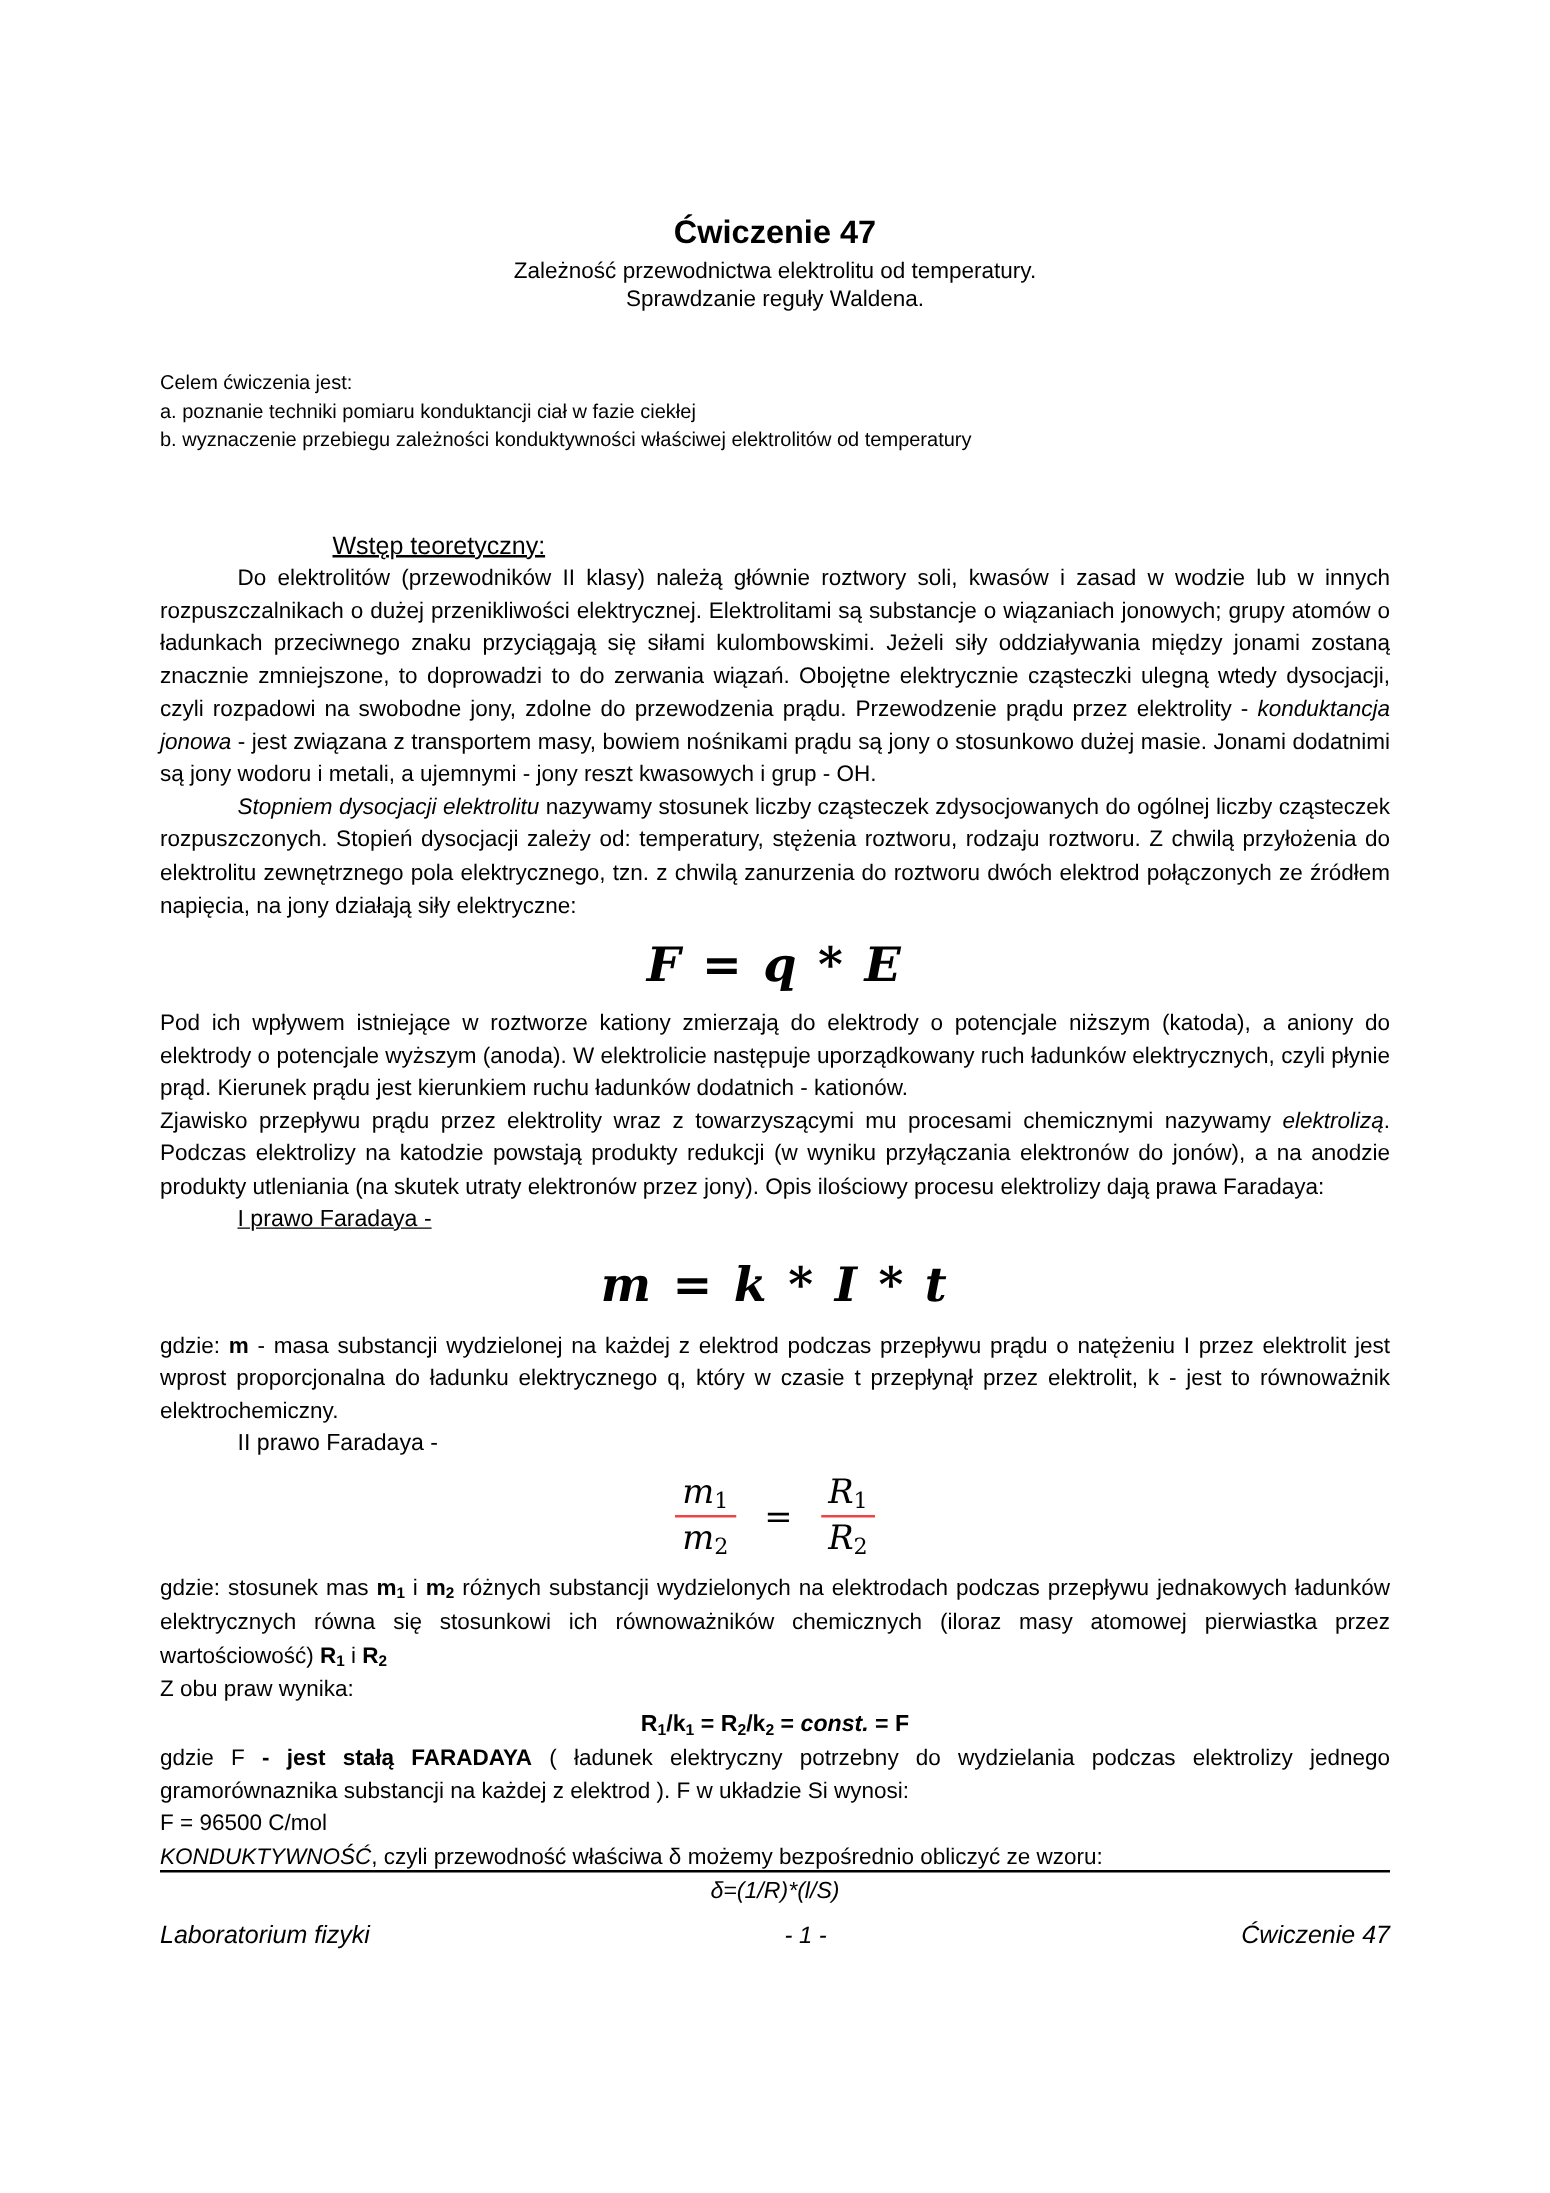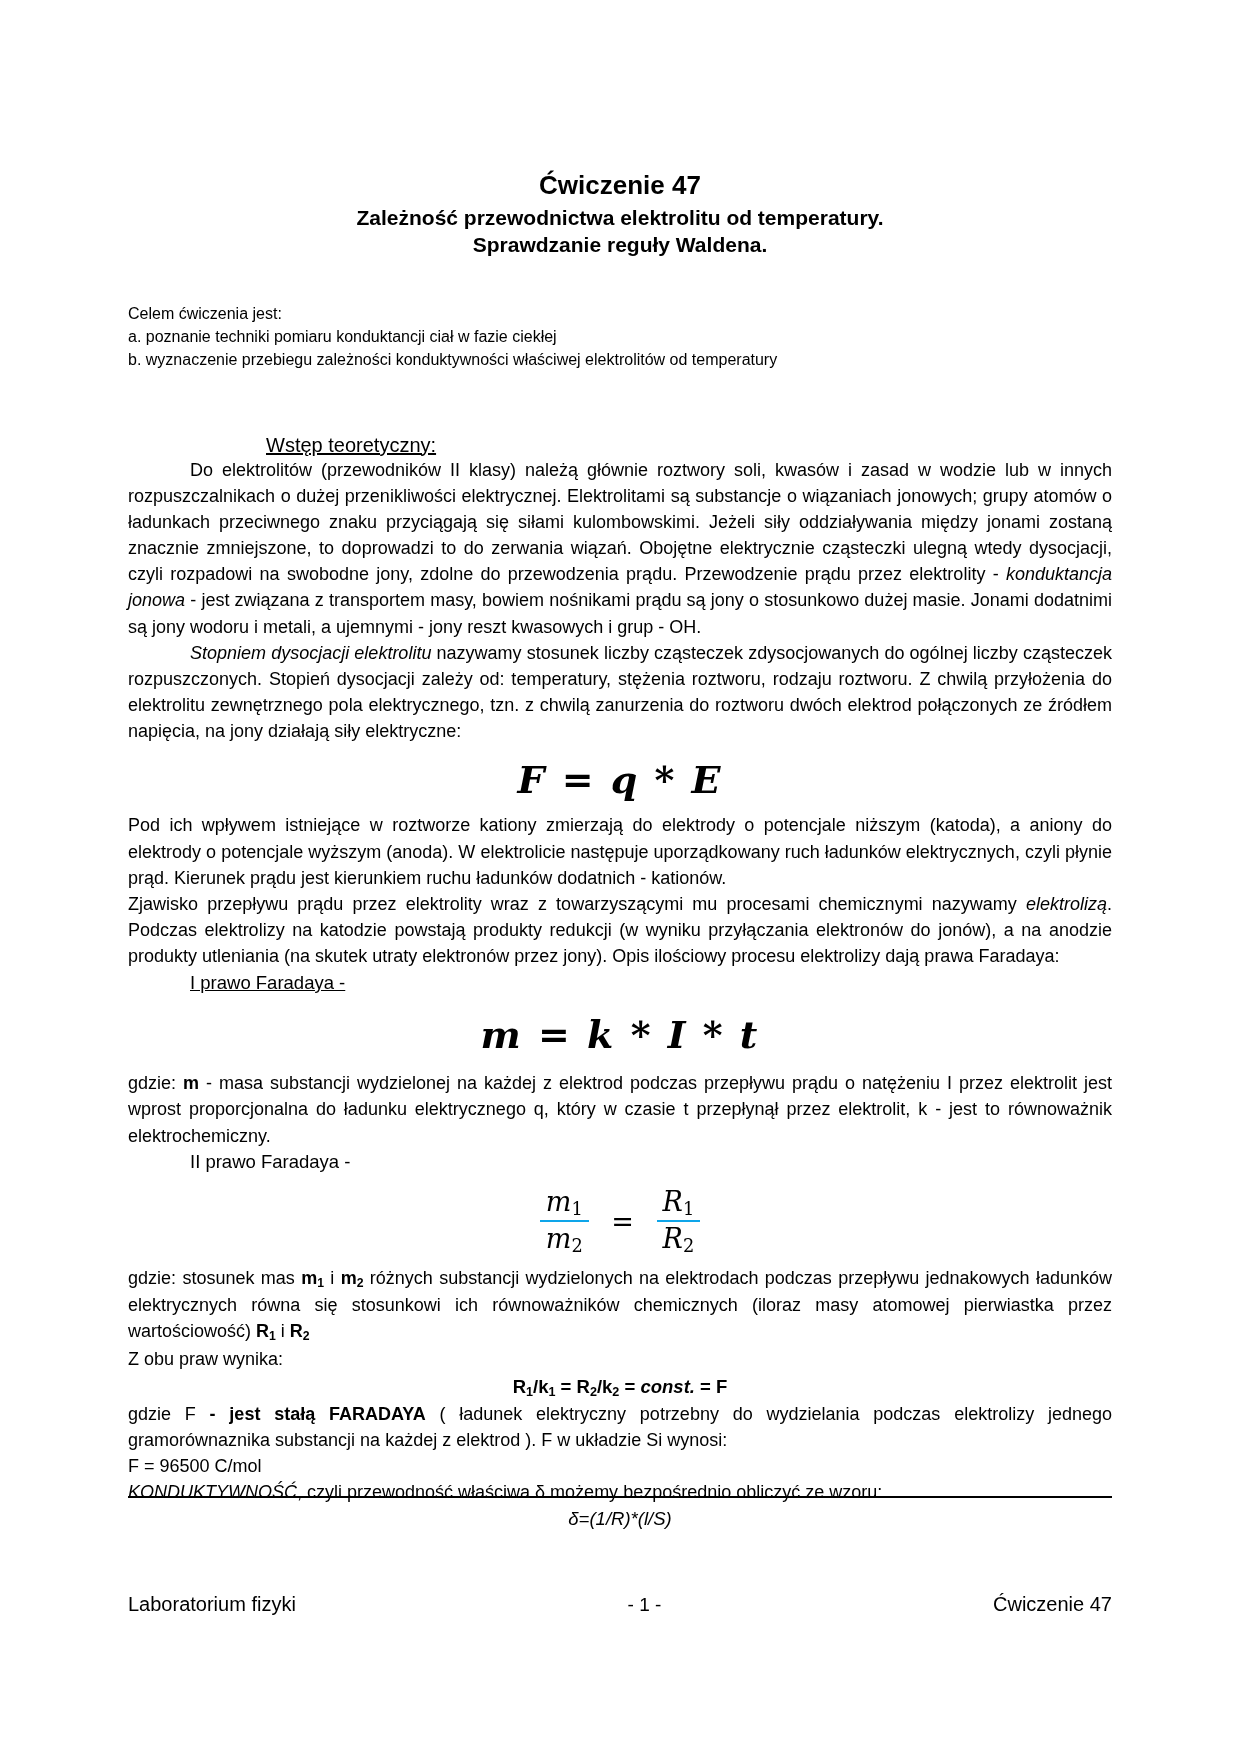--- a/index.html
+++ b/index.html
@@ -34,22 +34,22 @@
   .doc-title {
     text-align: center;
     font-size: 26px;
     font-weight: bold;
     letter-spacing: 0px;
     margin: 0 0 4px 0;
     line-height: 1.18;
   }
   .doc-subtitle {
     text-align: center;
-    font-size: 21px;
-    font-weight: bold;
+    font-size: 18px;
+    font-weight: normal;
     line-height: 1.28;
     margin: 0;
   }
   .doc-subtitle .l2 { display: block; }
 
   
   .aim-block {
     margin-top: 44px;
     font-size: 16px;
     line-height: 1.44;
@@ -100,21 +100,21 @@
     font-style: italic;
     font-size: 27px;
   }
   .frac-inline {
     display: inline-block;
     vertical-align: middle;
     text-align: center;
   }
   .frac-inline .num {
     display: block;
-    border-bottom: 2px solid #0ea5e9;
+    border-bottom: 2px solid #ef4444;
     padding: 0 6px 1px 6px;
   }
   .frac-inline .den {
     display: block;
     padding: 1px 6px 0 6px;
   }
   .eqsign {
     display: inline-block;
     vertical-align: middle;
     padding: 0 14px;
@@ -155,26 +155,27 @@
     position: absolute;
     left: 128px;
     top: 1496px;
     width: 984px;
     height: 2px;
     background: #000;
   }
   .footer {
     position: absolute;
     left: 128px;
-    top: 1593px;
+    top: 1537px;
     width: 984px;
     display: flex;
     justify-content: space-between;
     align-items: baseline;
     font-size: 20px;
+    font-style: italic;
   }
   .footer .f-center { font-size: 19px; }
   .footer .f-right { font-weight: normal; }
 </style>
 </head>
 <body>
 
 <div class="page">
   <div class="content">
 

